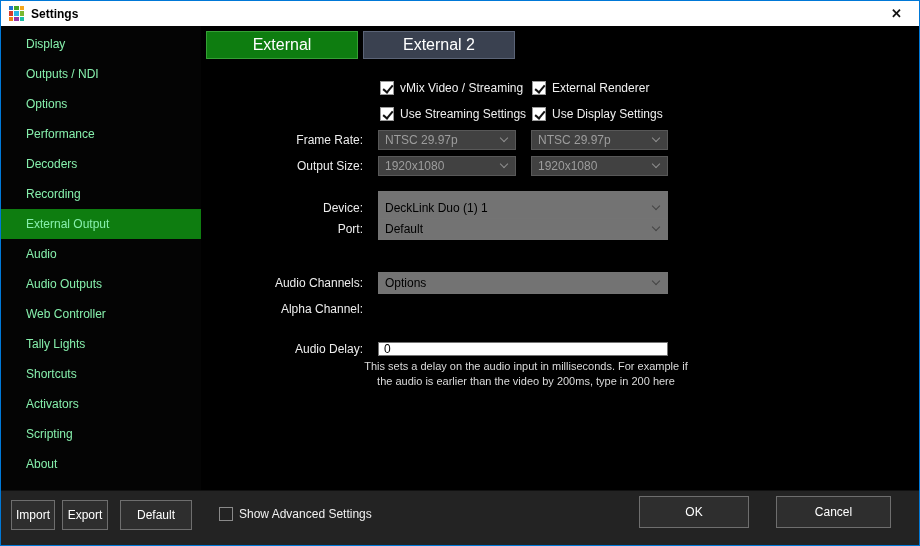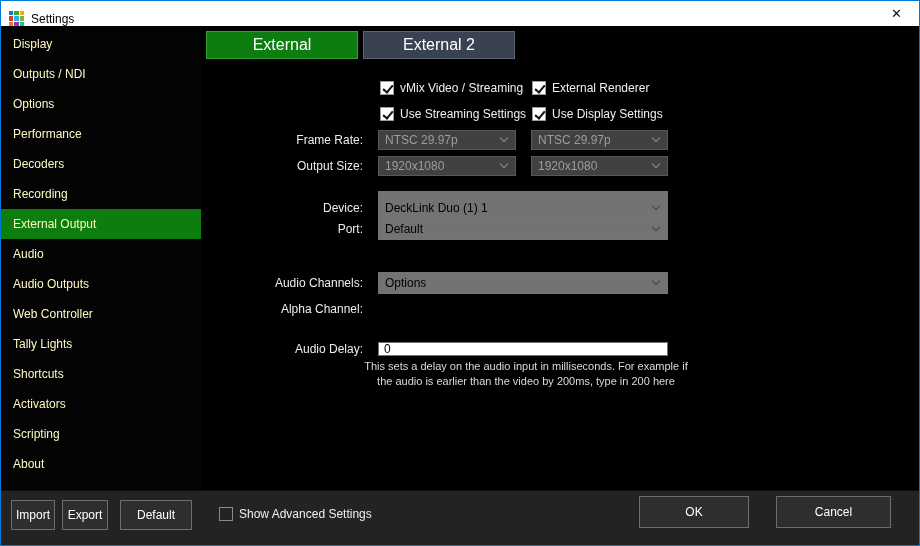--- a/index.html
+++ b/index.html
@@ -2,41 +2,41 @@
 <html style="--accent-green: #0e7d10; --window-border: #0078d7;"><head>
 <meta charset="utf-8">
 <style>
   * { margin:0; padding:0; box-sizing:border-box; }
   html,body { width:920px; height:546px; font-family:"Liberation Sans", sans-serif; background:#000; }
   .window { position:relative; width:920px; height:546px; background:#000;
             border:1px solid var(--window-border,#0078d7); overflow:hidden; }
 
   
   .titlebar { position:absolute; top:0; left:0; right:0; height:25px; background:#ffffff;
-              display:flex; align-items:flex-end; padding-left:8px; }
+              display:flex; align-items:center; padding-left:8px;font-weight:bold; }
   .app-icon { width:15px; height:15px; display:grid; grid-template-columns:repeat(3,1fr);
               grid-template-rows:repeat(3,1fr); gap:1px; margin-right:7px; }
   .app-icon span { display:block; }
   .app-icon span:nth-child(1){background:#1e73d2}
   .app-icon span:nth-child(2){background:#41a529}
   .app-icon span:nth-child(3){background:#f5a81c}
   .app-icon span:nth-child(4){background:#d83a2e}
   .app-icon span:nth-child(5){background:#2bb3e6}
   .app-icon span:nth-child(6){background:#7cb82f}
   .app-icon span:nth-child(7){background:#f07f13}
   .app-icon span:nth-child(8){background:#9b35a8}
   .app-icon span:nth-child(9){background:#1bbfa6}
   .title-text { font-size:12px; color:#000; }
   .close-btn { position:absolute; right:0; top:0; width:45px; height:25px; display:flex;
                align-items:center; justify-content:center; font-size:13px; color:#111; cursor:default; }
 
   
   .sidebar { position:absolute; left:0; top:25px; width:200px; bottom:55px; background:#040404; padding-top:3px; }
-  .side-item { height:30px; display:flex; align-items:center; padding-left:12px;
-               color:#fef9c3; font-size:12px; }
+  .side-item { height:30px; display:flex; align-items:center; padding-left:25px;
+               color:#86efac; font-size:12px; }
   .side-item.selected { background:var(--accent-green,#0e7d10); }
 
   
   .main { position:absolute; left:200px; top:25px; right:0; bottom:55px; background:#000; }
   .tabs { position:absolute; left:5px; top:5px; display:flex; gap:5px; }
   .tab { width:152px; height:28px; display:flex; align-items:center; justify-content:center;
          font-size:16px; color:#fff; background:#3a4150; border:1px solid #5b6477; }
   .tab.active { background:var(--accent-green,#0e7d10); border-color:#35a035; }
 
   

